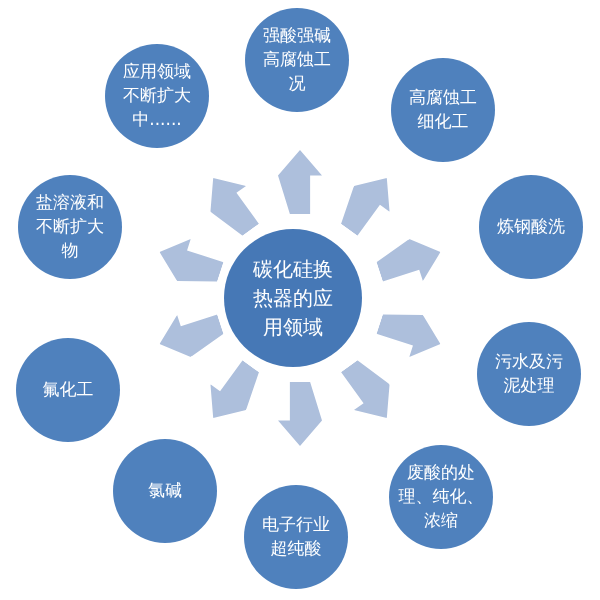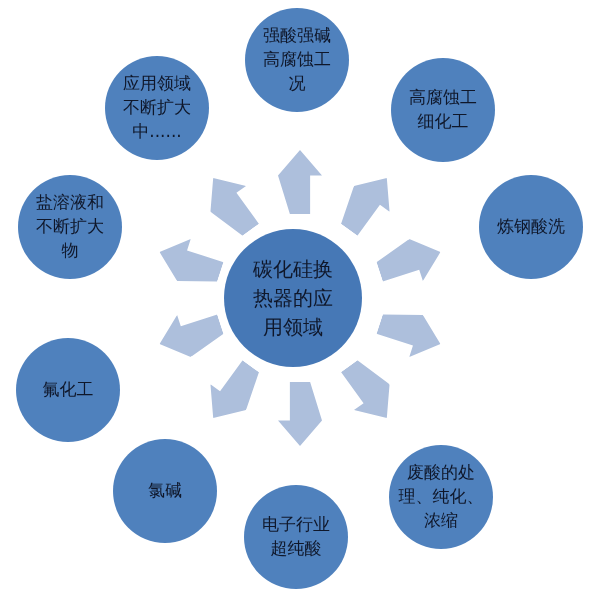--- a/index.html
+++ b/index.html
@@ -18,21 +18,21 @@
   .node {
     position: absolute;
     width: 104px;
     height: 104px;
     border-radius: 50%;
     background: #4f81bd;
     display: flex;
     align-items: center;
     justify-content: center;
     text-align: center;
-    color: #0f172a;
+    color: #ffffff;
     font-size: 17px;
     line-height: 1.4;
     white-space: pre-line;
     box-sizing: border-box;
   }
   .node.center {
     width: 138px;
     height: 138px;
     background: #4678b6;
     font-size: 20px;
@@ -41,21 +41,21 @@
   
   .n0 { left: 245px; top: 8px;   }
   .n1 { left: 391px; top: 58px;  }
   .n2 { left: 479px; top: 175px; }
   .n3 { left: 477px; top: 322px; }
   .n4 { left: 389px; top: 445px; }
   .n5 { left: 244px; top: 485px; }
   .n6 { left: 113px; top: 439px; }
   .n7 { left: 16px;  top: 338px; }
   .n8 { left: 18px;  top: 175px; }
-  .n9 { left: 105px; top: 56px; text-align: center;  }
+  .n9 { left: 105px; top: 44px; text-align: center;  }
   .center { left: 224px; top: 229px; }
 
   
   .arrow {
     position: absolute;
     width: 44px;
     height: 64px;
     background: #adbfdc;
     clip-path: polygon(50% 0%, 100% 40%, 73% 40%, 73% 100%, 27% 100%, 0% 40%);
   }
@@ -89,20 +89,22 @@
   <div class="node center">碳化硅换
 热器的应
 用领域</div>
 
   <div class="node n0">强酸强碱
 高腐蚀工
 况</div>
   <div class="node n1">高腐蚀工
 细化工</div>
   <div class="node n2">炼钢酸洗</div>
+  <div class="node n3">污水及污
+泥处理</div>
   <div class="node n4">废酸的处
 理、纯化、
 浓缩</div>
   <div class="node n5">电子行业
 超纯酸</div>
   <div class="node n6">氯碱</div>
   <div class="node n7">氟化工</div>
   <div class="node n8">盐溶液和
 不断扩大
 物</div>

